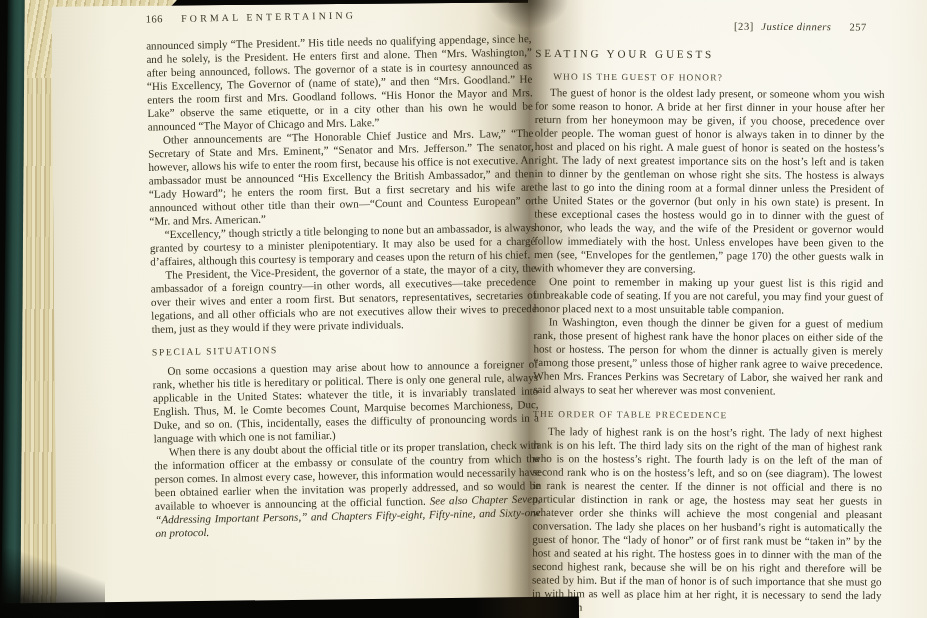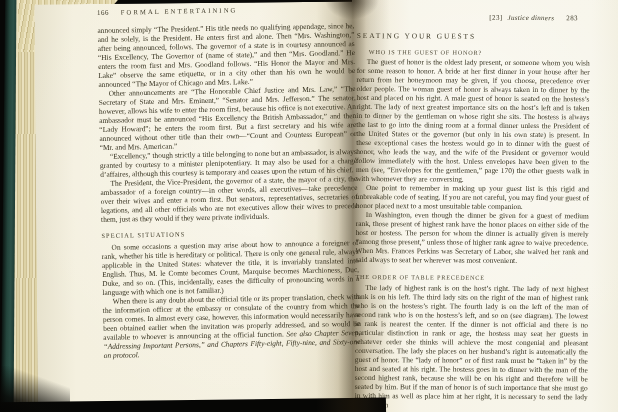--- a/index.html
+++ b/index.html
@@ -117,21 +117,21 @@
       <h3 class="section-heading">SPECIAL SITUATIONS</h3>
       <p class="indent">On some occasions a question may arise about how to announce a foreigner of rank, whether his title is hereditary or political. There is only one general rule, always applicable in the United States: whatever the title, it is invariably translated into English. Thus, M. le Comte becomes Count, Marquise becomes Marchioness, Duc, Duke, and so on. (This, incidentally, eases the difficulty of pronouncing words in a language with which one is not familiar.)</p>
       <p class="indent"><span>When there is any doubt about the official title or its proper translation, check with the information officer at the embassy or consulate of the country from which the person comes. In almost every case, however, this information would necessarily have been obtained earlier when the invitation was properly addressed, and so would be available to whoever is announcing at the official function. </span><span class="cross-ref">See also Chapter Seven, “Addressing Important Persons,” and Chapters Fifty-eight, Fifty-nine, and Sixty-one on protocol.</span></p>
     </div>
   </div>
 
   <div class="page-text right-text">
     <div class="running-head running-head-right">
       <span class="chapter-no">[23]</span>
       <span class="head-italic">Justice dinners</span>
-      <span class="folio">283</span>
+      <span class="folio">257</span>
     </div>
     <h2 class="big-heading">SEATING YOUR GUESTS</h2>
     <h3 class="sub-heading">WHO IS THE GUEST OF HONOR?</h3>
     <div class="body-copy" style="margin-top:2px;">
       <p class="indent">The guest of honor is the oldest lady present, or someone whom you wish for some reason to honor. A bride at her first dinner in your house after her return from her honeymoon may be given, if you choose, precedence over older people. The woman guest of honor is always taken in to dinner by the host and placed on his right. A male guest of honor is seated on the hostess’s right. The lady of next greatest importance sits on the host’s left and is taken in to dinner by the gentleman on whose right she sits. The hostess is always the last to go into the dining room at a formal dinner unless the President of the United States or the governor (but only in his own state) is present. In these exceptional cases the hostess would go in to dinner with the guest of honor, who leads the way, and the wife of the President or governor would follow immediately with the host. Unless envelopes have been given to the men (see, “Envelopes for the gentlemen,” page 170) the other guests walk in with whomever they are conversing.</p>
       <p class="indent">One point to remember in making up your guest list is this rigid and unbreakable code of seating. If you are not careful, you may find your guest of honor placed next to a most unsuitable table companion.</p>
       <p class="indent">In Washington, even though the dinner be given for a guest of medium rank, those present of highest rank have the honor places on either side of the host or hostess. The person for whom the dinner is actually given is merely “among those present,” unless those of higher rank agree to waive precedence. When Mrs. Frances Perkins was Secretary of Labor, she waived her rank and said always to seat her wherever was most convenient.</p>
       <h3 class="sub-heading" style="margin-left:0;">THE ORDER OF TABLE PRECEDENCE</h3>
       <p class="indent">The lady of highest rank is on the host’s right. The lady of next highest rank is on his left. The third lady sits on the right of the man of highest rank who is on the hostess’s right. The fourth lady is on the left of the man of second rank who is on the hostess’s left, and so on (see diagram). The lowest in rank is nearest the center. If the dinner is not official and there is no particular distinction in rank or age, the hostess may seat her guests in whatever order she thinks will achieve the most congenial and pleasant conversation. The lady she places on her husband’s right is automatically the guest of honor. The “lady of honor” or of first rank must be “taken in” by the host and seated at his right. The hostess goes in to dinner with the man of the second highest rank, because she will be on his right and therefore will be seated by him. But if the man of honor is of such importance that she must go in with him as well as place him at her right, it is necessary to send the lady who sits on</p>
     </div>

